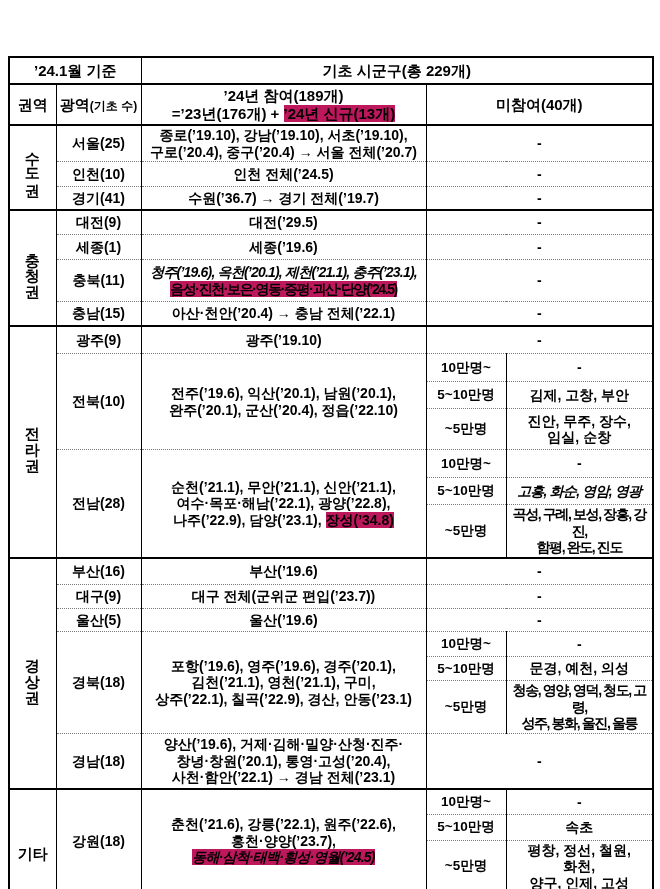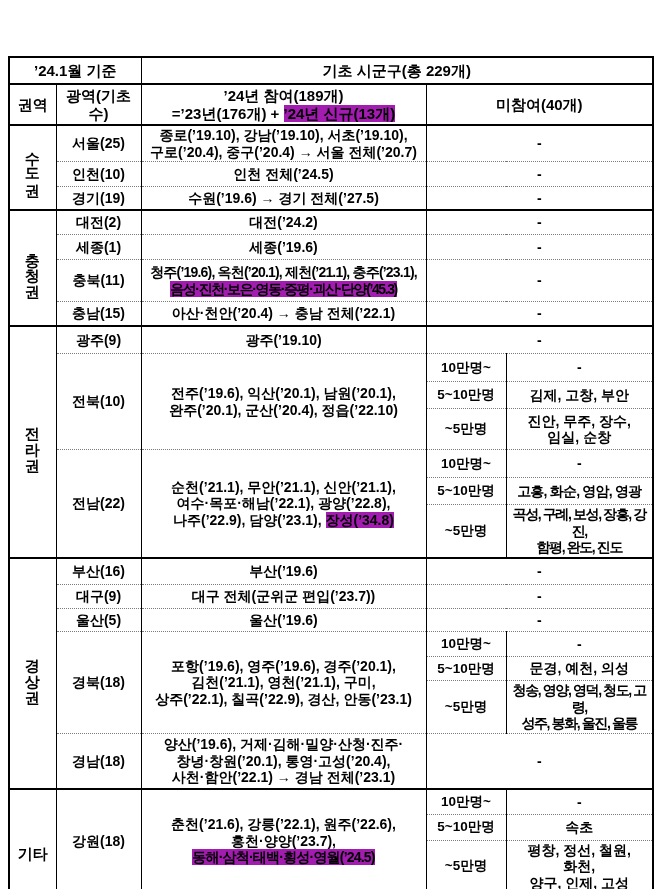--- a/index.html
+++ b/index.html
@@ -12,23 +12,23 @@
   table{border:2px solid #000;margin-top:48px;}
   
   .hdr td{border-bottom:2px solid #000;font-weight:700;font-size:15px;}
   td.dot{border-bottom:1px dotted #7a7a7a;}
   td.rb{border-bottom:2px solid #000;}
   
   td.region{font-weight:700;font-size:15px;padding:0;}
   td.region .vert{writing-mode:vertical-lr;text-orientation:upright;
       letter-spacing:1px;margin:0 auto;display:inline-block;line-height:1;}
   td.pre{white-space:pre-line;}
-  .hl{background:#a21caf;}
-  .small{font-size:15px;font-weight:700;}
-  .cond{letter-spacing:-0.8px;}
+  .hl{background:#be185d;}
+  .small{font-size:12px;font-weight:700;}
+  .cond{letter-spacing:-0.8px;font-style:italic;}
   .cond2{letter-spacing:-1.4px;}
   .poplabel{font-size:13.5px;}
   .footnote{width:644px;margin:9px 0 0 0;font-size:13.5px;font-weight:600;
       line-height:1.45;text-align:justify;padding-left:1.35em;text-indent:-1.35em;}
 </style>
 </head>
 <body>
 
 <div class="page">
 <table>
@@ -62,41 +62,41 @@
     <td class="dot pre">종로(’19.10), 강남(’19.10), 서초(’19.10),
 구로(’20.4), 중구(’20.4) → 서울 전체(’20.7)</td>
     <td colspan="2" class="dot">-</td>
   </tr>
   <tr style="height:25px">
     <td class="dot">인천(10)</td>
     <td class="dot">인천 전체(’24.5)</td>
     <td colspan="2" class="dot">-</td>
   </tr>
   <tr style="height:23px">
-    <td class="rb">경기(19)</td>
-    <td class="rb">수원(’19.6) → 경기 전체(’27.5)</td>
+    <td class="rb">경기(41)</td>
+    <td class="rb">수원(’36.7) → 경기 전체(’19.7)</td>
     <td colspan="2" class="rb">-</td>
   </tr>
 
   <tr style="height:25px">
     <td rowspan="4" class="region rb"><span class="vert">충청권</span></td>
-    <td class="dot">대전(2)</td>
-    <td class="dot">대전(’24.2)</td>
+    <td class="dot">대전(9)</td>
+    <td class="dot">대전(’29.5)</td>
     <td colspan="2" class="dot">-</td>
   </tr>
   <tr style="height:25px">
     <td class="dot">세종(1)</td>
     <td class="dot">세종(’19.6)</td>
     <td colspan="2" class="dot">-</td>
   </tr>
   <tr style="height:42px">
     <td class="dot">충북(11)</td>
     <td class="dot">
       <div class="cond">청주(’19.6), 옥천(’20.1), 제천(’21.1), 충주(’23.1),</div>
-      <div><span class="hl cond2">음성·진천·보은·영동·증평·괴산·단양(’45.3)</span></div>
+      <div><span class="hl cond2">음성·진천·보은·영동·증평·괴산·단양(’24.5)</span></div>
     </td>
     <td colspan="2" class="dot">-</td>
   </tr>
   <tr style="height:24px">
     <td class="rb">충남(15)</td>
     <td class="rb">아산·천안(’20.4) → 충남 전체(’22.1)</td>
     <td colspan="2" class="rb">-</td>
   </tr>
 
   <tr style="height:28px">
@@ -115,21 +115,21 @@
   <tr style="height:27px">
     <td class="dot poplabel">5~10만명</td>
     <td class="dot">김제, 고창, 부안</td>
   </tr>
   <tr style="height:41px">
     <td class="dot poplabel">~5만명</td>
     <td class="dot pre">진안, 무주, 장수,
 임실, 순창</td>
   </tr>
   <tr style="height:28px">
-    <td rowspan="3" class="rb">전남(22)</td>
+    <td rowspan="3" class="rb">전남(28)</td>
     <td rowspan="3" class="rb pre"><span>순천(’21.1), 무안(’21.1), 신안(’21.1),
 여수·목포·해남(’22.1), 광양(’22.8),
 나주(’22.9), 담양(’23.1), </span><span class="hl">장성(’34.8)</span></td>
     <td class="dot poplabel">10만명~</td>
     <td class="dot">-</td>
   </tr>
   <tr style="height:27px">
     <td class="dot poplabel">5~10만명</td>
     <td class="dot cond">고흥, 화순, 영암, 영광</td>
   </tr>

